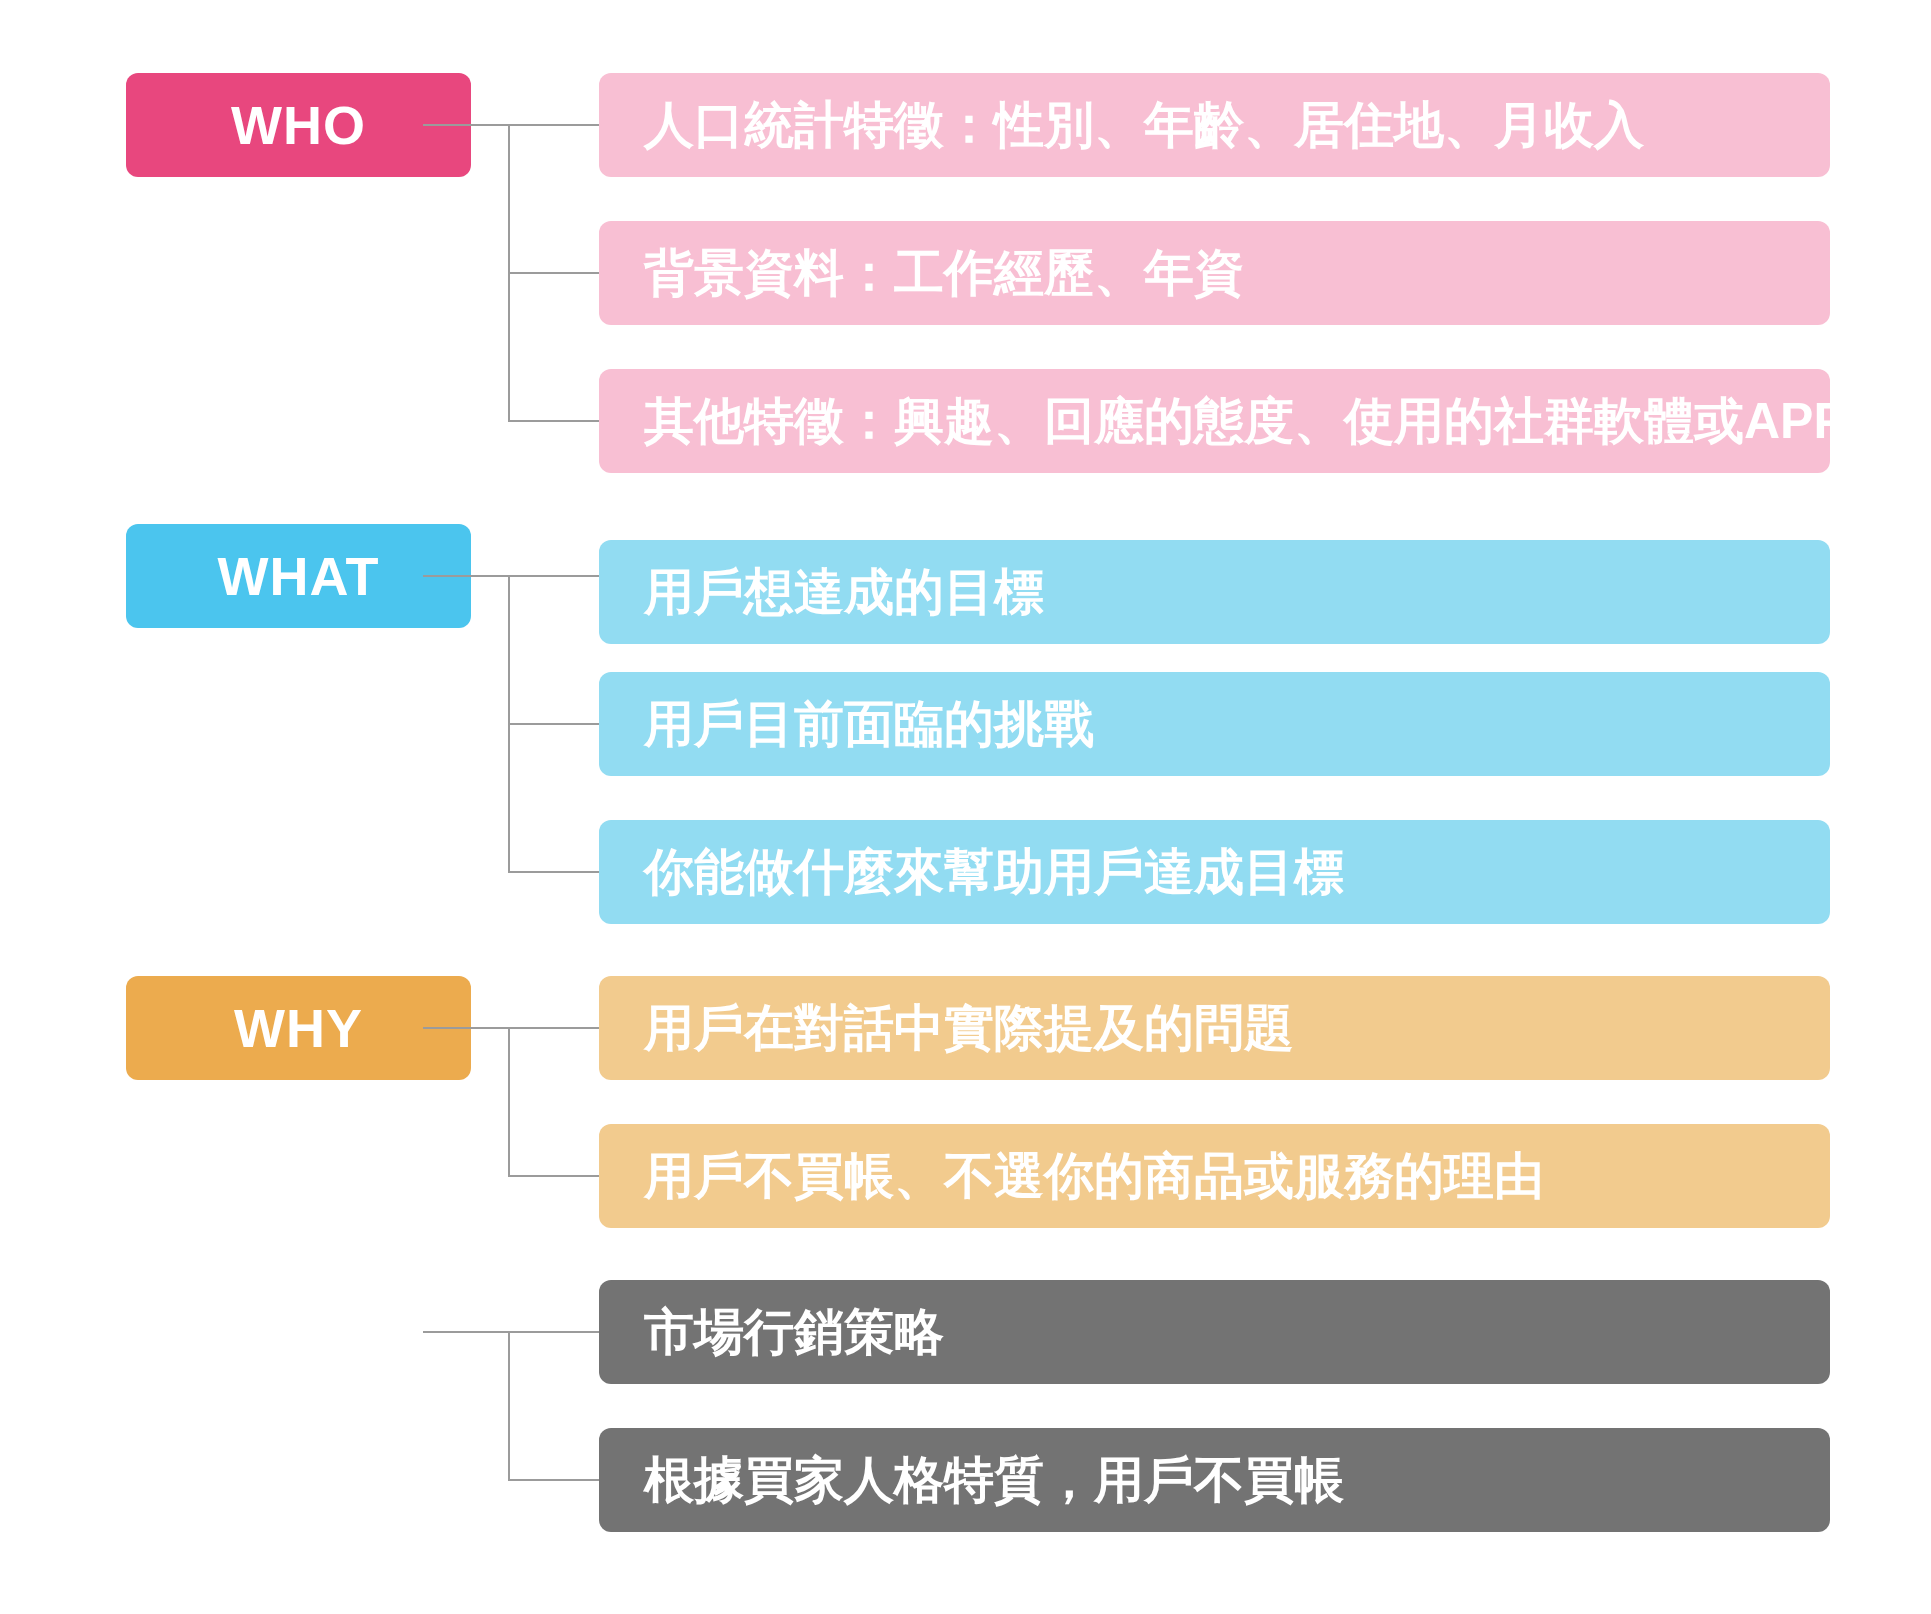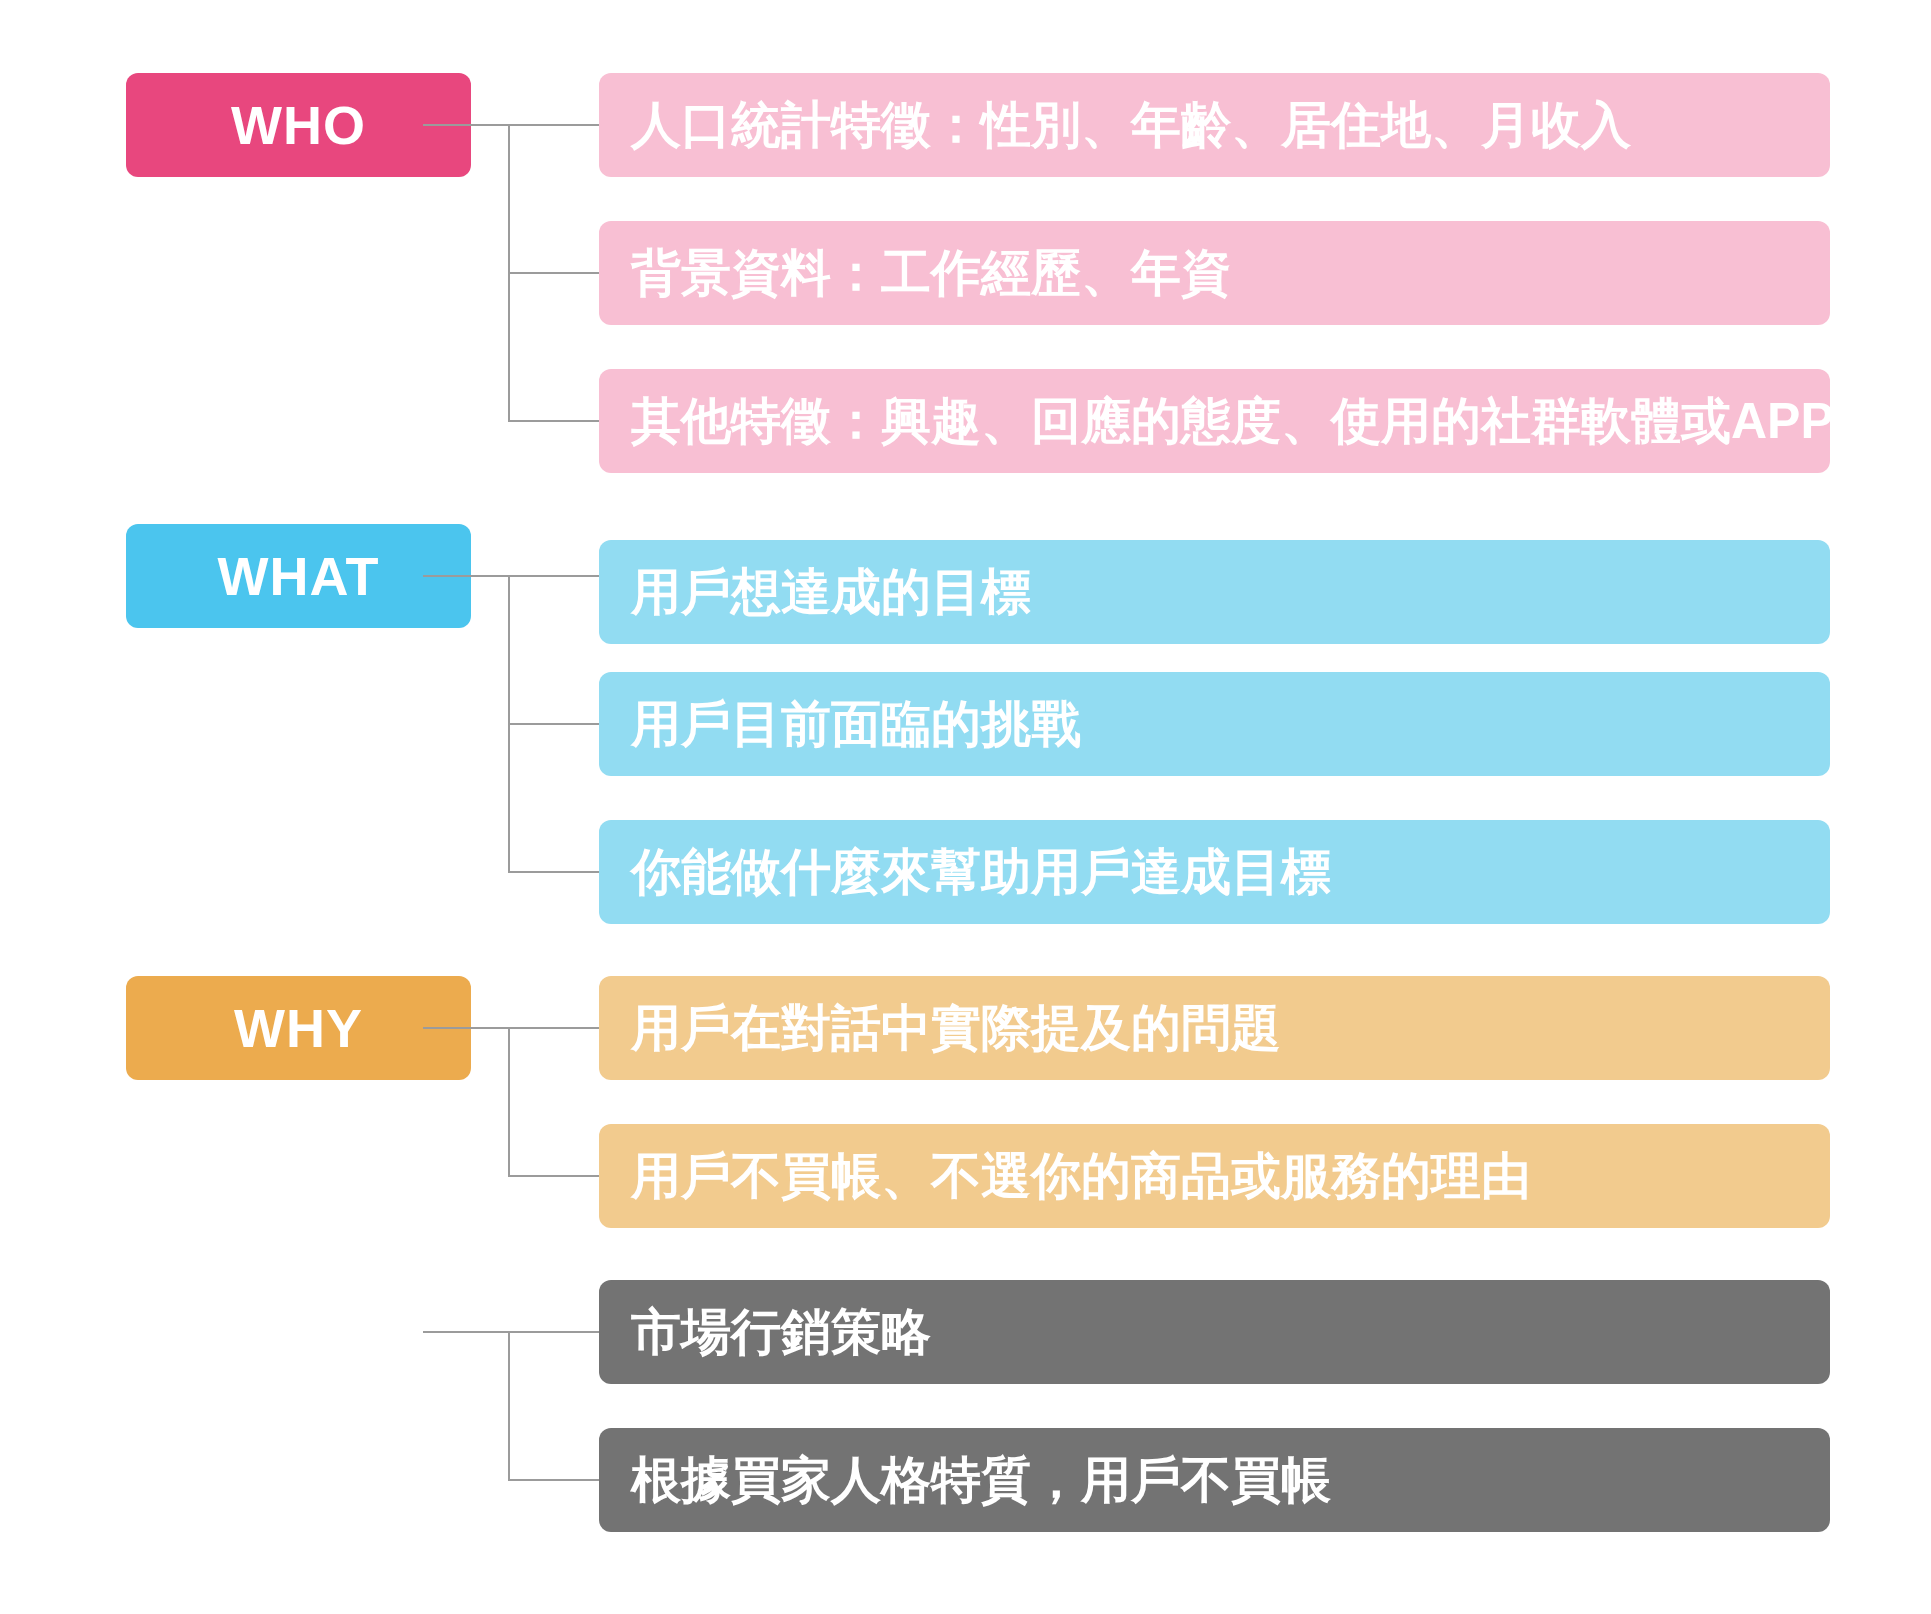--- a/index.html
+++ b/index.html
@@ -34,21 +34,21 @@
     position: absolute;
     left: 599px;
     width: 1231px;
     height: 104px;
     border-radius: 12px;
     color: #ffffff;
     font-size: 50px;
     font-weight: bold;
     display: flex;
     align-items: center;
-    padding-left: 32px;
+    padding-left: 45px;
     box-sizing: border-box;
     white-space: nowrap;
   }
   .line {
     position: absolute;
     background: #9b9b9b;
   }
   .line.h { height: 2px; }
   .line.v { width: 2px; }
 

